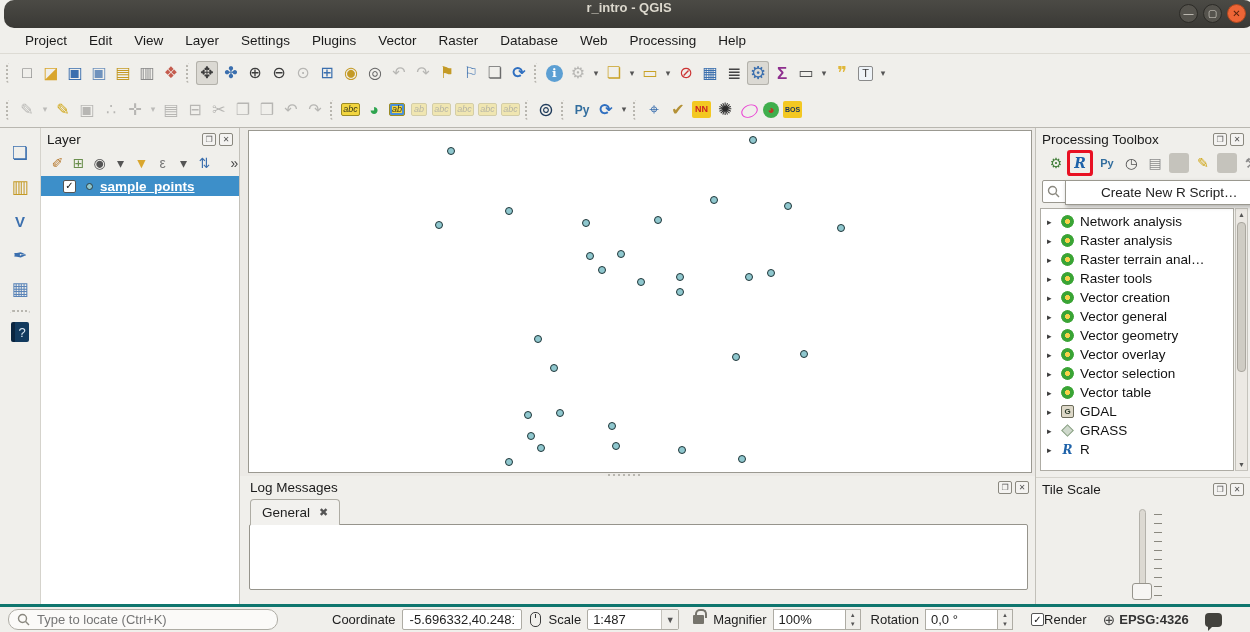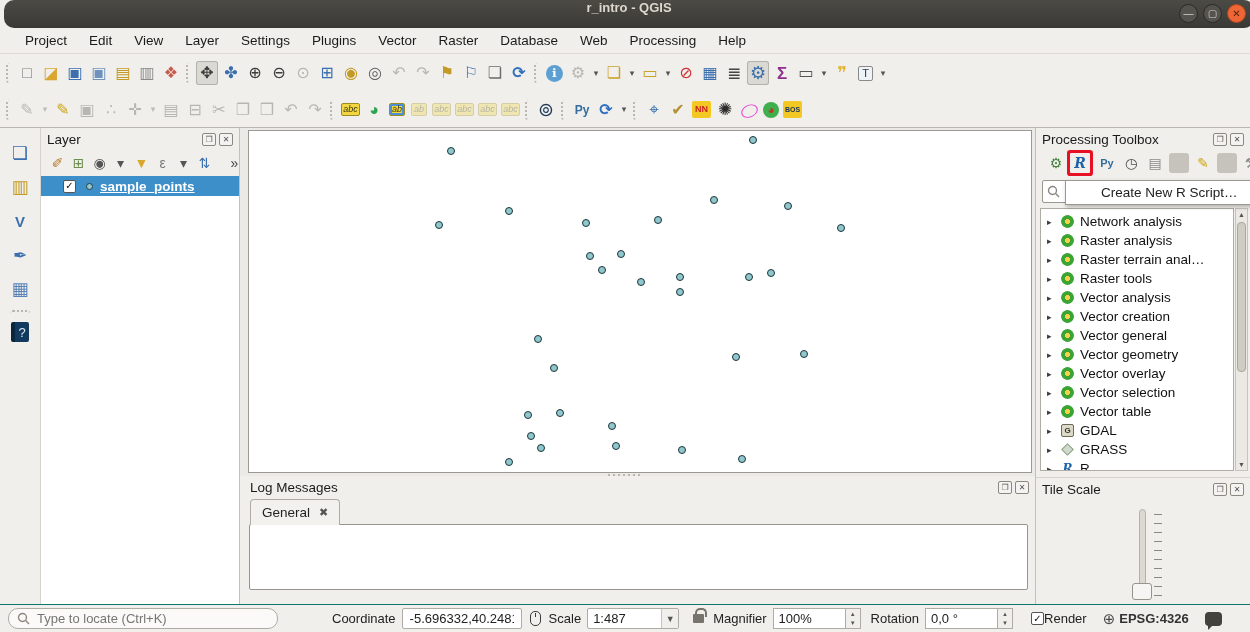--- a/index.html
+++ b/index.html
@@ -105,21 +105,21 @@
   
   .tile{position:absolute;left:0;top:349px;width:100%;height:127px;border-top:1px solid #d5d3cc;}
   .slider-track{position:absolute;left:103px;top:31px;width:7px;height:84px;background:#dcd9d2;
     border:1px solid #b3b1aa;border-radius:4px;}
   .slider-ticks{position:absolute;left:118px;top:36px;width:8px;height:84px;
     background:repeating-linear-gradient(#8a887f 0 1px,transparent 1px 9px);}
   .slider-handle{position:absolute;left:96px;top:105px;width:20px;height:17px;background:#f6f5f3;
     border:1px solid #96948c;border-radius:3px;}
 
   
-  .sb{position:absolute;left:0;top:604px;width:100%;height:28px;background:#f0efeb;border-top:1px solid #0f766e;
+  .sb{position:absolute;left:0;top:604px;width:100%;height:28px;background:#f0efeb;border-top:3px solid #0f766e;
     display:flex;align-items:center;padding:0 8px;font-size:13px;color:#222;}
   .locator{width:270px;height:21px;border:1px solid #aeaca4;border-radius:10px;background:#fbfaf8;
     display:flex;align-items:center;padding:0 8px;color:#8d8b82;}
   .locator input{border:none;outline:none;background:transparent;font:inherit;color:#6e6c64;width:100%;}
   .sb .lab{margin-left:8px;white-space:nowrap;}
   .field{height:21px;background:#fff;border:1px solid #aeaca4;border-radius:2px;display:flex;align-items:center;padding:0 5px;margin-left:6px;}
   .field input{border:none;outline:none;font:inherit;width:100%;background:transparent;color:#222;}
   .combo{width:92px;justify-content:space-between;padding-right:0;}
   .combo .drop{width:17px;height:100%;border-left:1px solid #c5c3bc;display:flex;align-items:center;justify-content:center;font-size:9px;color:#555;background:#f0efeb;}
   .spin{display:flex;height:21px;margin-left:6px;text-align:right;}
@@ -548,25 +548,20 @@
             <span class="ti qgis" data-name="qgis-algorithm-icon"></span>
             <span class="tlab" data-name="toolbox-group-label">Raster terrain anal…</span>
           </div>
 
           <div class="trow" data-name="toolbox-group-raster-tools">
             <span class="tw" data-name="expand-arrow-icon"></span>
             <span class="ti qgis" data-name="qgis-algorithm-icon"></span>
             <span class="tlab" data-name="toolbox-group-label">Raster tools</span>
           </div>
 
-          <div class="trow" data-name="toolbox-group-vector-analysis">
-            <span class="tw" data-name="expand-arrow-icon"></span>
-            <span class="ti qgis" data-name="qgis-algorithm-icon"></span>
-            <span class="tlab" data-name="toolbox-group-label">Vector analysis</span>
-          </div>
 
           <div class="trow" data-name="toolbox-group-vector-creation">
             <span class="tw" data-name="expand-arrow-icon"></span>
             <span class="ti qgis" data-name="qgis-algorithm-icon"></span>
             <span class="tlab" data-name="toolbox-group-label">Vector creation</span>
           </div>
 
           <div class="trow" data-name="toolbox-group-vector-general">
             <span class="tw" data-name="expand-arrow-icon"></span>
             <span class="ti qgis" data-name="qgis-algorithm-icon"></span>

